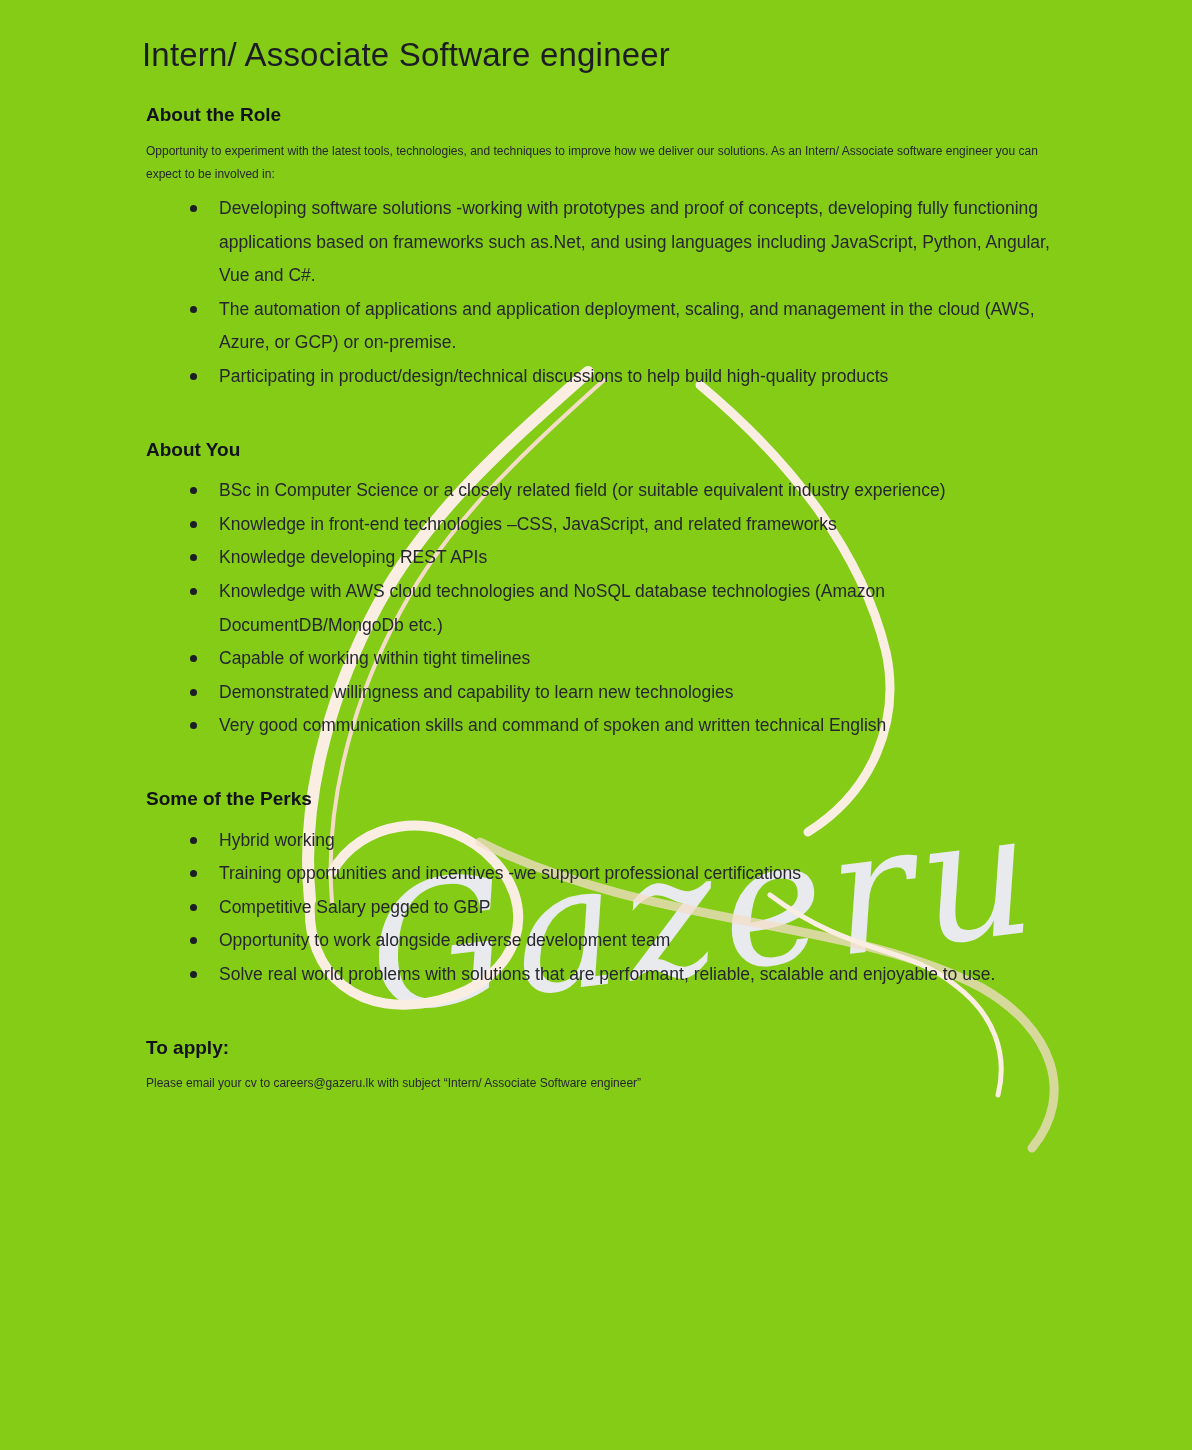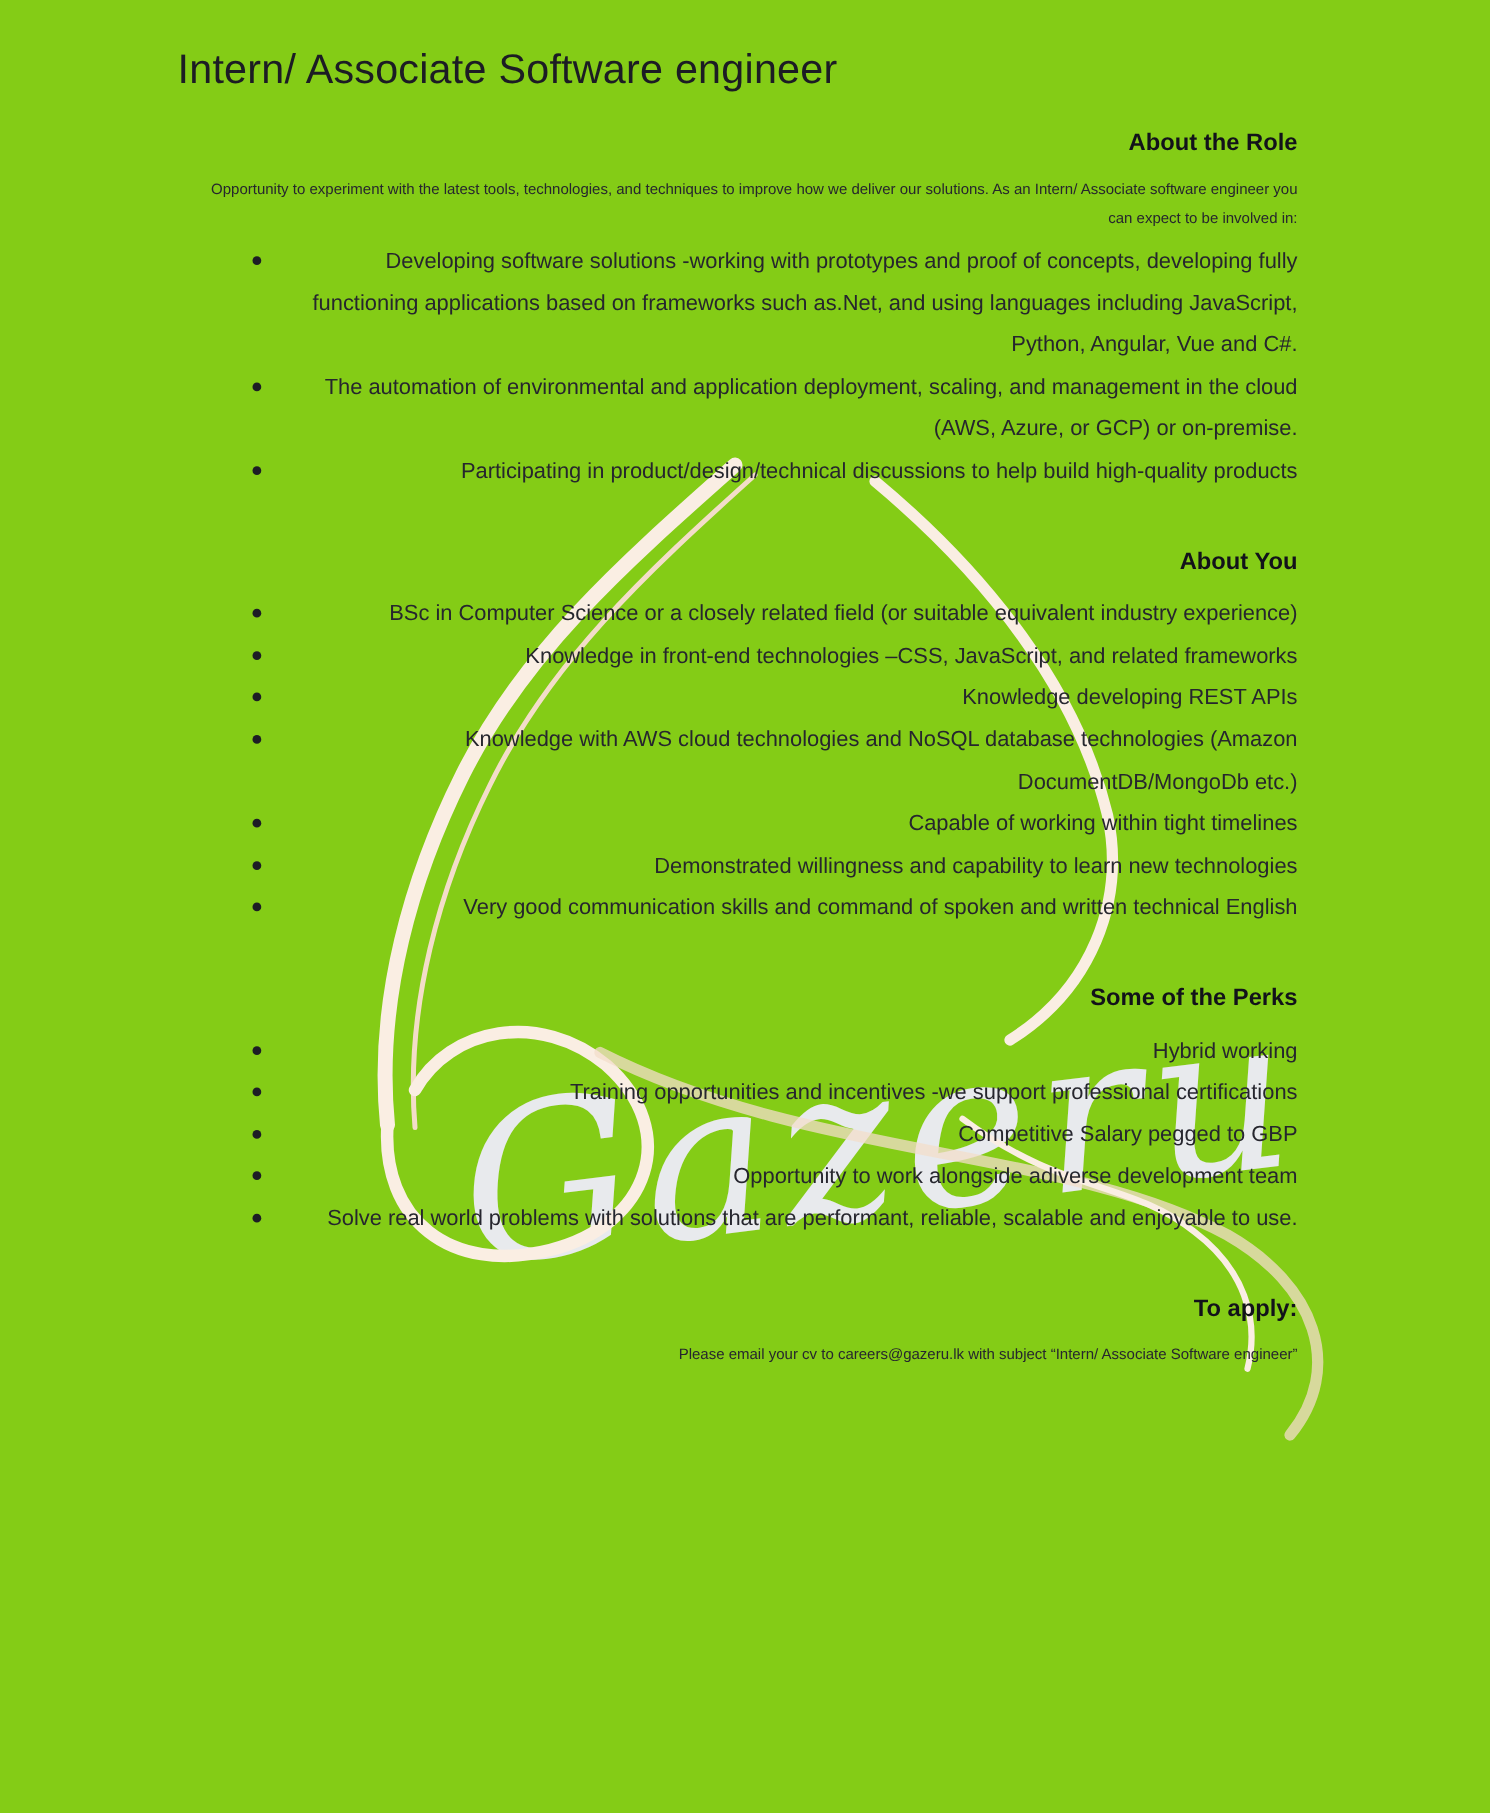--- a/index.html
+++ b/index.html
@@ -23,21 +23,21 @@
     padding:34px 138px 0 142px;
   }
   .doc-title{
     font-size:33px;
     font-weight:500;
     color:#1c1c24;
     letter-spacing:.2px;
     margin:0 0 28px 0;
     line-height:1.25;
   }
-  .section{margin:16px;text-align:right;}
+  .section{margin:4px;}
   .section + .section{margin-top:44px;}
   .section-heading{
     font-size:19px;
     font-weight:700;
     color:#12121a;
     margin:0 0 12px 0;
     line-height:1.3;
   }
   .body-text{
     font-size:12px;
@@ -87,21 +87,21 @@
 
   <div class="content">
 
     <h1 class="doc-title">Intern/ Associate Software engineer</h1>
 
     <div class="section">
       <h2 class="section-heading">About the Role</h2>
       <p class="body-text">Opportunity to experiment with the latest tools, technologies, and techniques to improve how we deliver our solutions. As an Intern/ Associate software engineer you can expect to be involved in:</p>
       <ul class="bullet-list">
           <li><span>Developing software solutions -working with prototypes and proof of concepts, developing fully functioning applications based on frameworks such as.Net, and using languages including JavaScript, Python, Angular, Vue and C#.</span></li>
-          <li><span>The automation of environmental and application deployment, scaling, and management in the cloud (AWS, Azure, or GCP) or on-premise.</span></li>
+          <li><span>The automation of applications and application deployment, scaling, and management in the cloud (AWS, Azure, or GCP) or on-premise.</span></li>
           <li><span>Participating in product/design/technical discussions to help build high-quality products</span></li>
         </ul>
     </div>
 
     <div class="section">
       <h2 class="section-heading">About You</h2>
       <ul class="bullet-list">
           <li><span>BSc in Computer Science or a closely related field (or suitable equivalent industry experience)</span></li>
           <li><span>Knowledge in front-end technologies –CSS, JavaScript, and related frameworks</span></li>
           <li><span>Knowledge developing REST APIs</span></li>

